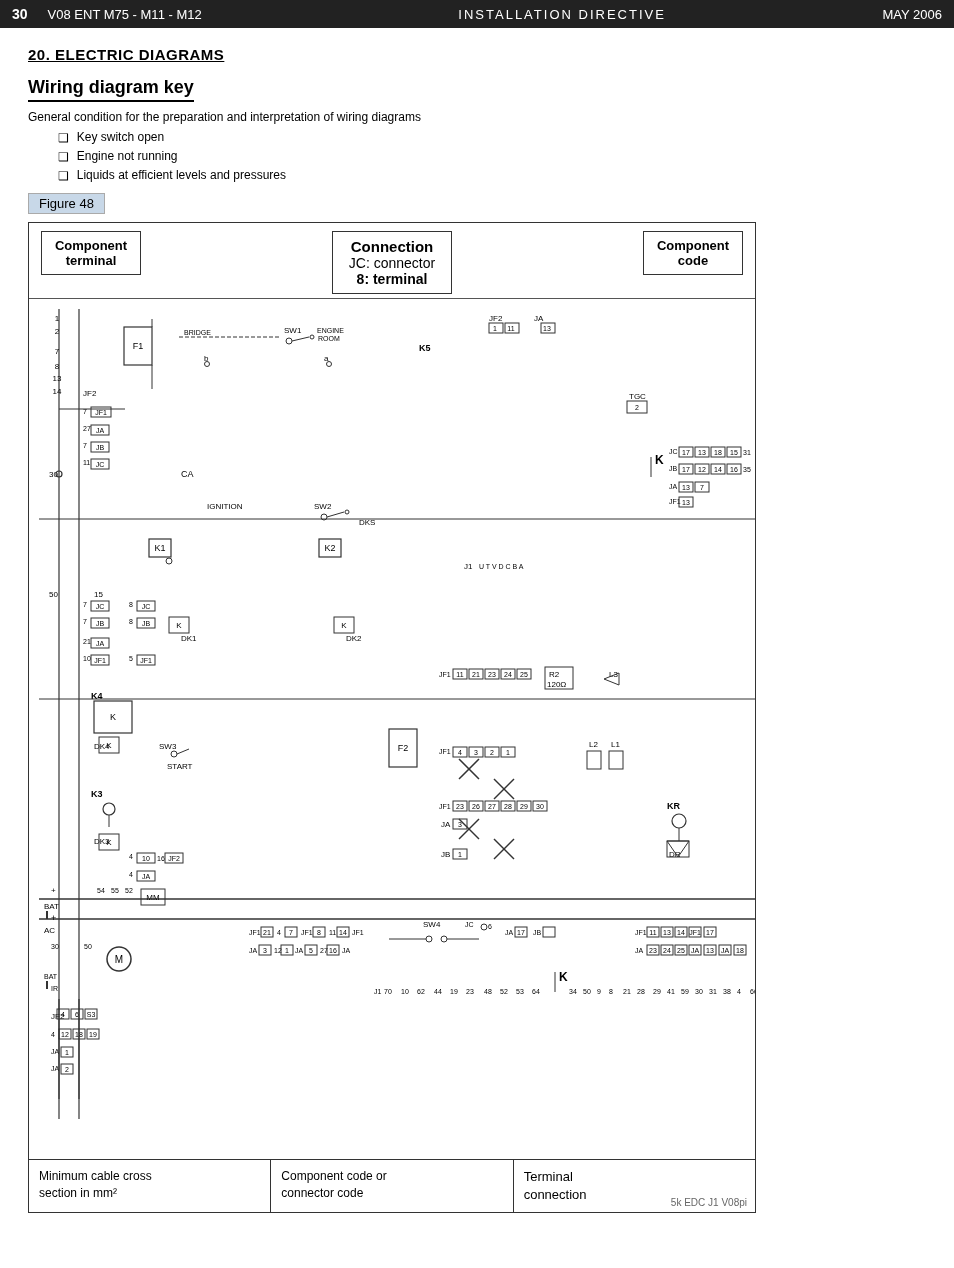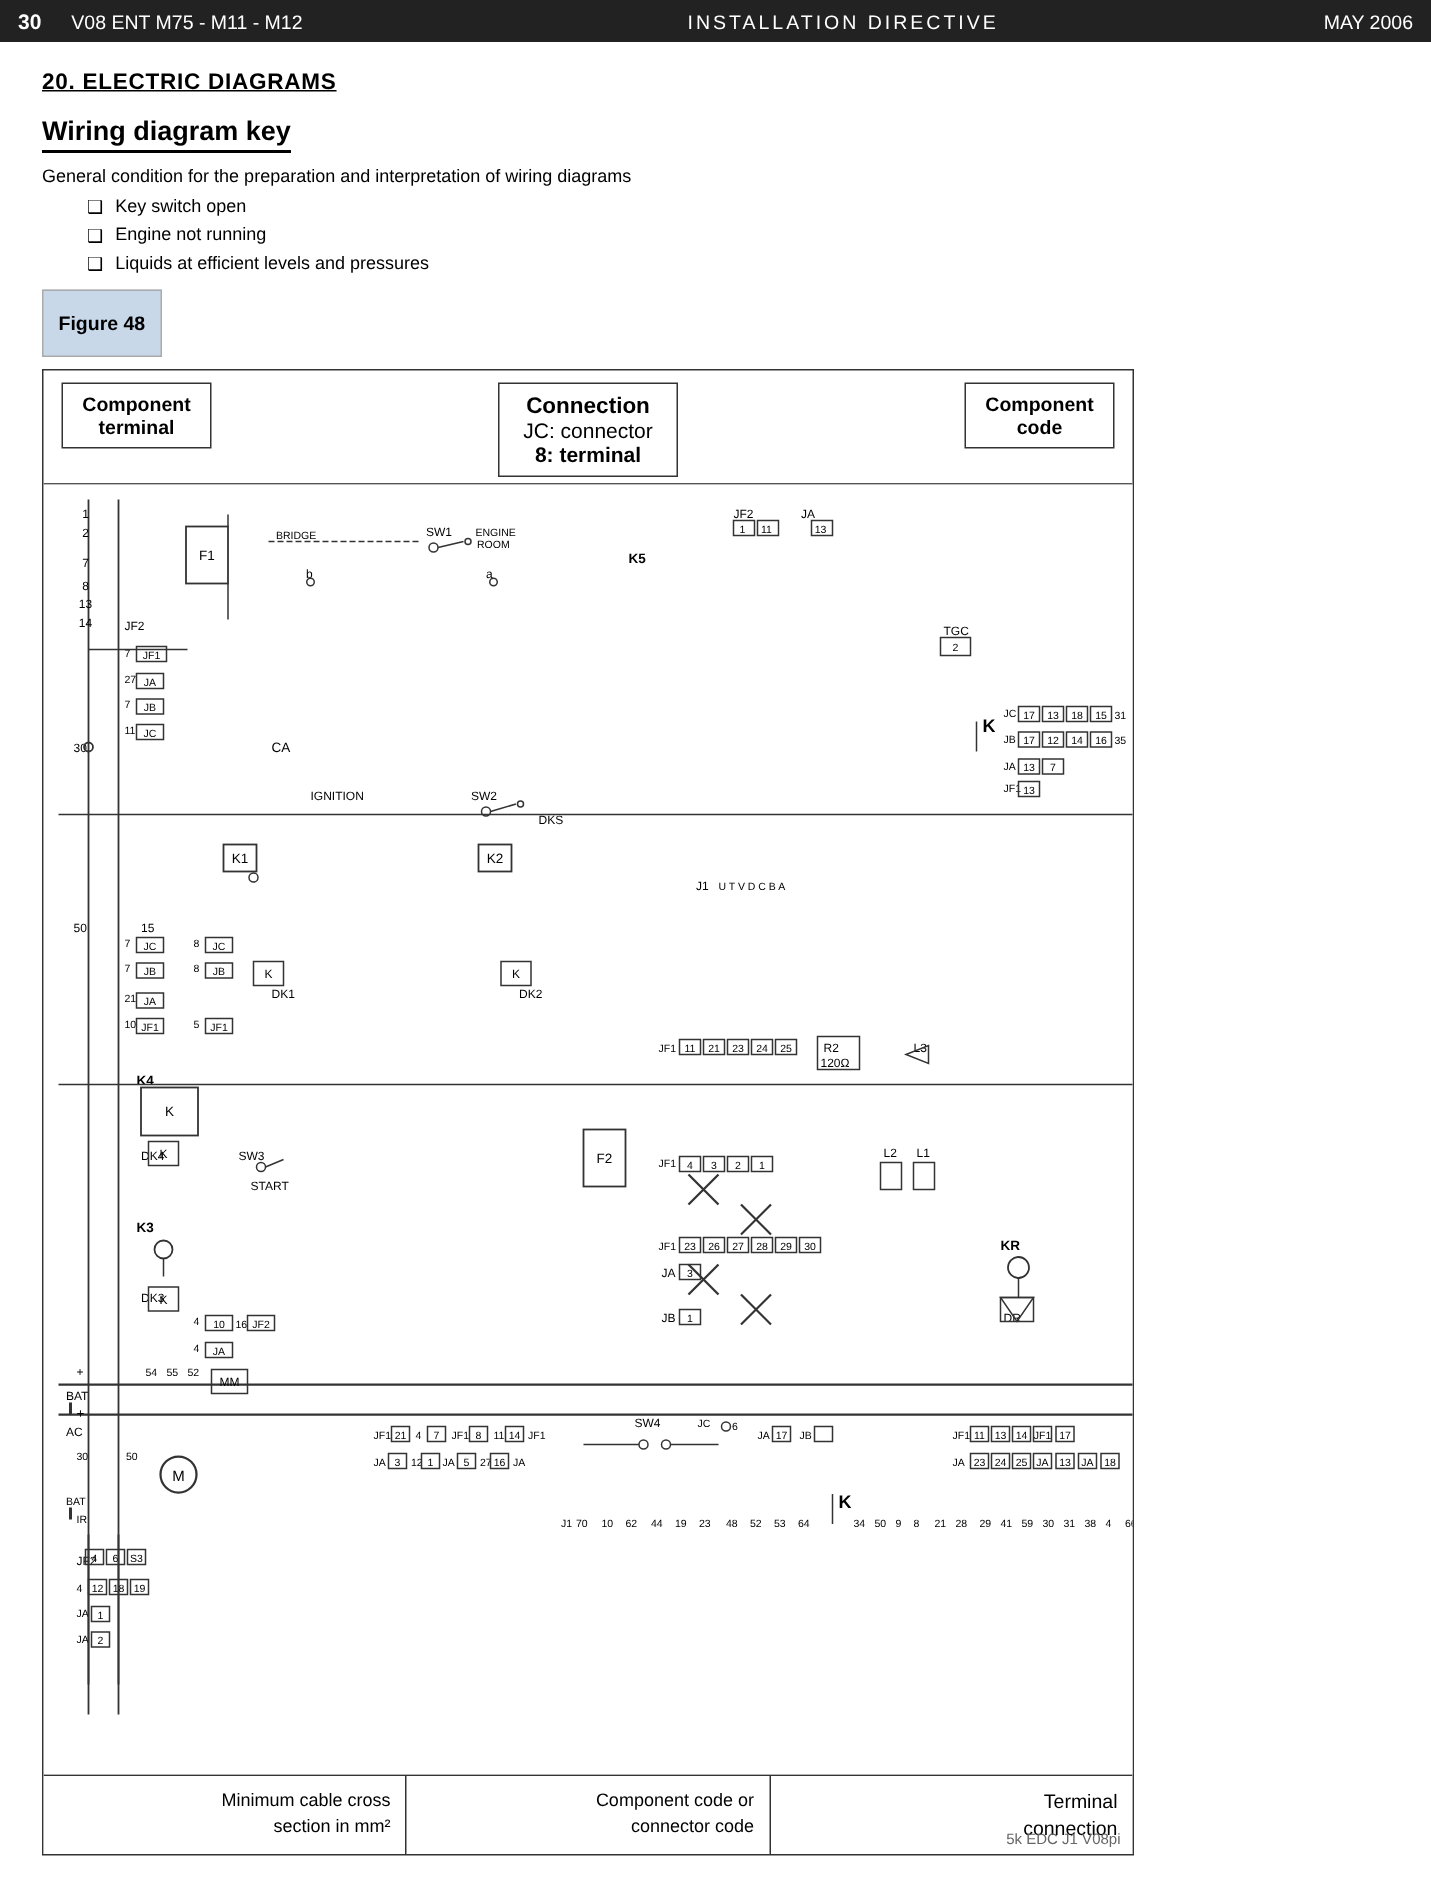--- a/index.html
+++ b/index.html
@@ -70,23 +70,23 @@
     }
     .bullet-list li::before {
       content: '❑';
       font-size: 12px;
       flex-shrink: 0;
       margin-top: 1px;
     }
     .figure-label {
       background: #c8d8e8;
       display: inline-block;
-      padding: 14px 10px;
+      padding: 2px 10px;
       font-size: 13px;
-      font-weight: bold;
+      font-weight: normal;
       margin-bottom: 8px;
       border: 1px solid #aaa;
     }
     .diagram-outer {
       border: 1.5px solid #333;
       width: 728px;
       min-height: 940px;
       position: relative;
       margin-bottom: 10px;
       overflow: hidden;
@@ -127,21 +127,21 @@
     .legend-bottom {
       display: flex;
       border-top: 1.5px solid #333;
       background: #fff;
     }
     .legend-bottom-cell {
       flex: 1;
       border-right: 1.5px solid #333;
       padding: 8px 10px;
       font-size: 12px;
-      text-align: right;
+      text-align: left;
       line-height: 1.4;
     }
     .legend-bottom-cell:last-child {
       border-right: none;
     }
     .watermark {
       position: absolute;
       bottom: 4px;
       right: 8px;
       font-size: 10px;

